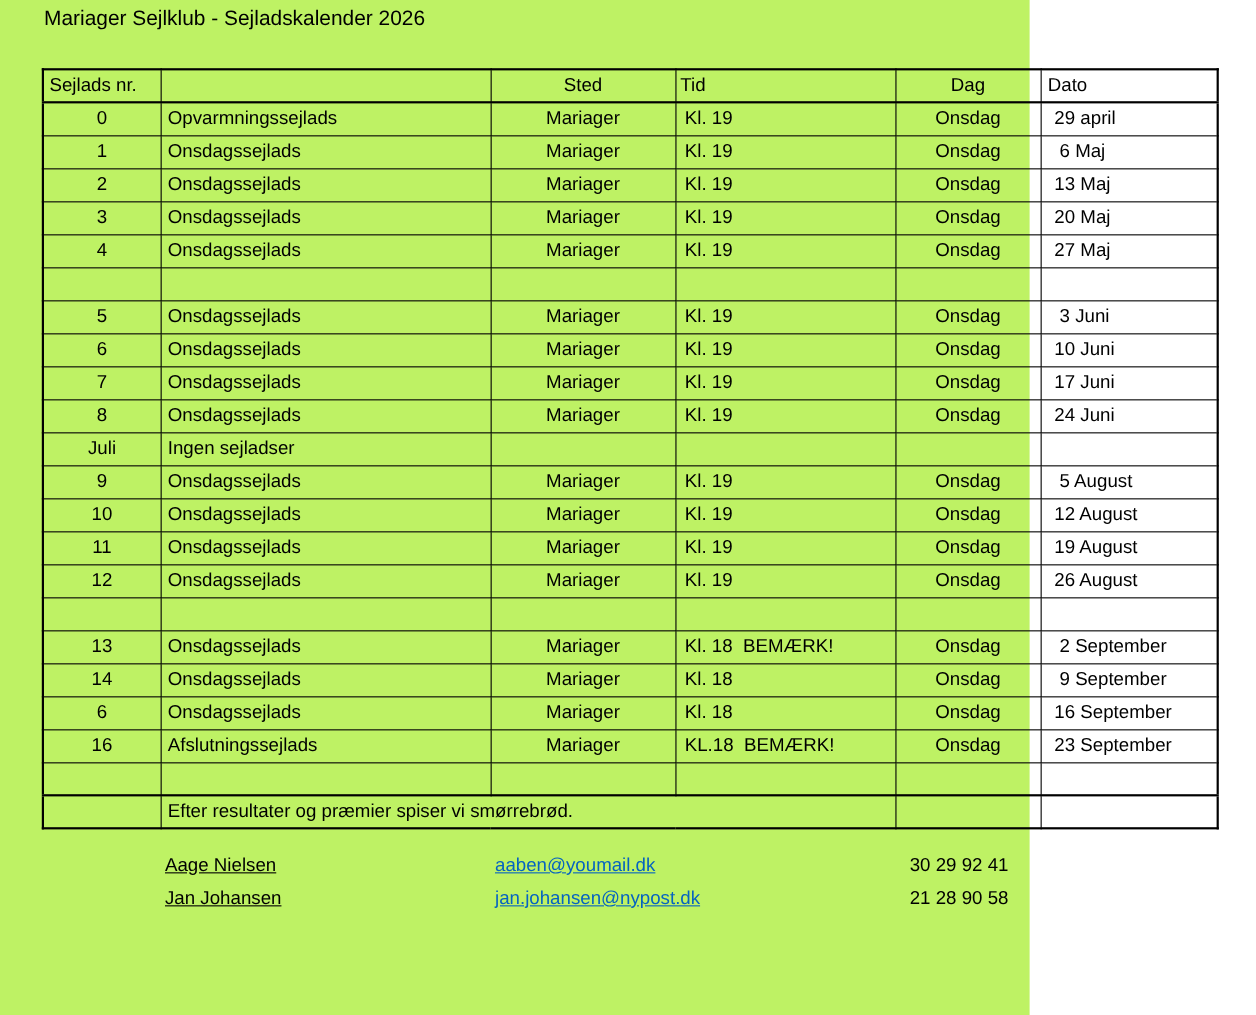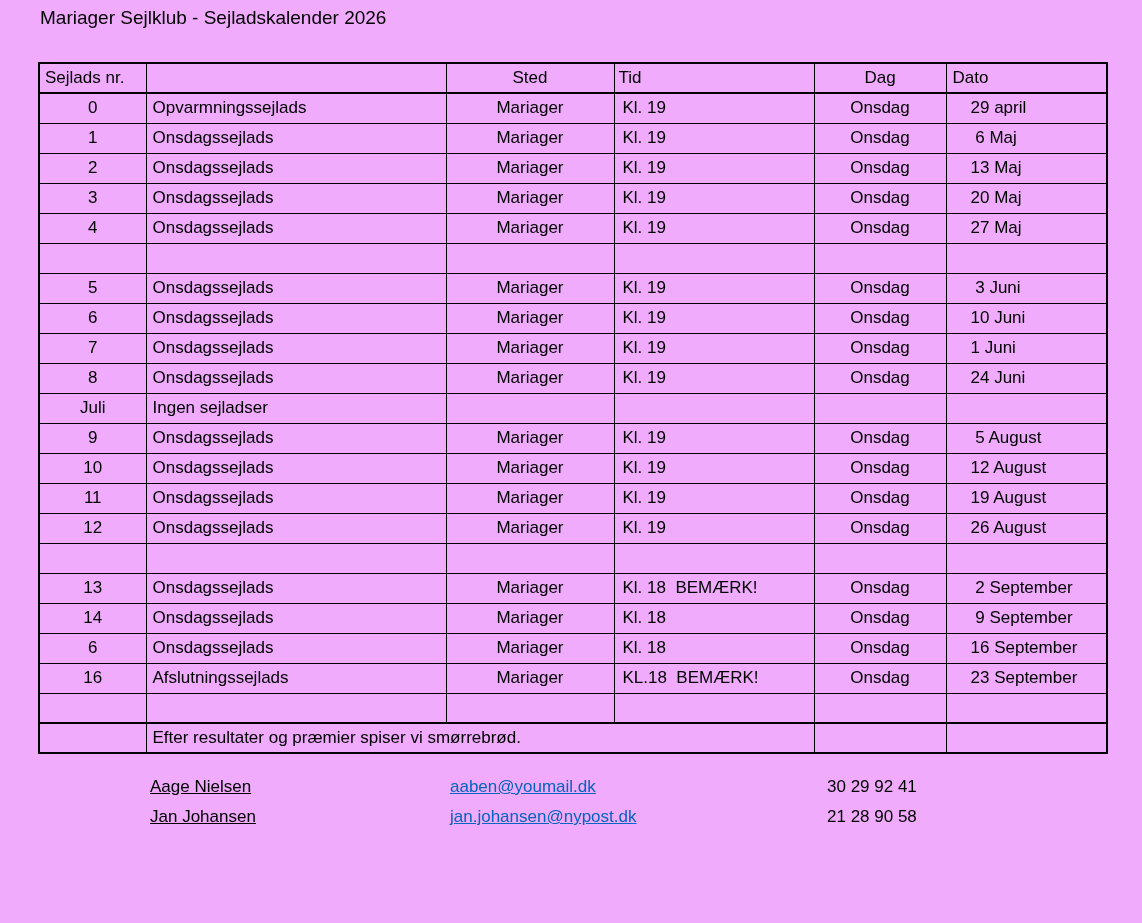--- a/index.html
+++ b/index.html
@@ -3,21 +3,21 @@
 <meta charset="utf-8">
 <style>
   * { margin: 0; padding: 0; box-sizing: border-box; }
   html, body {
     width: 1142px; height: 923px;
     background: #ffffff;
     font-family: "Liberation Sans", sans-serif;
     color: #000000;
     overflow: hidden;
   }
-  .page { position: relative; width: 1142px; height: 923px; background: #f0abfc; }
+  .page { position: relative; width: 936px; height: 923px; background: #bef264; }
 
   .doc-title {
     position: absolute; left: 40px; top: 7px;
     font-size: 19px; font-weight: 400; letter-spacing: 0;
   }
 
   table.calendar {
     position: absolute; left: 38px; top: 62px;
     width: 1068px;
     border-collapse: collapse;
@@ -40,21 +40,21 @@
     overflow: visible;
   }
   table.calendar thead tr { border-bottom: 2px solid #000; }
   table.calendar tr.thick-top { border-top: 2px solid #000; }
 
   .c-nr   { text-align: center; }
   .c-name { text-align: left; padding-left: 6px; white-space: pre; }
   .c-sted { text-align: center; }
   .c-tid  { text-align: left; padding-left: 8px; white-space: pre; }
   .c-dag  { text-align: center; }
-  .c-dato { text-align: left; padding-left: 24px; white-space: pre; }
+  .c-dato { text-align: left; padding-left: 12px; white-space: pre; }
   .h-nr   { text-align: left; padding-left: 5px; }
   .h-sted { text-align: center; }
   .h-tid  { text-align: left; padding-left: 4px; }
   .h-dag  { text-align: center; }
   .h-dato { text-align: left; padding-left: 6px; }
   .bold   { font-weight: 700; }
 
   .footer {
     position: absolute; left: 150px; top: 772px;
     font-size: 17px;
@@ -172,21 +172,21 @@
           <td class="c-tid">Kl. 19</td>
           <td class="c-dag">Onsdag</td>
           <td class="c-dato">10 Juni</td>
         </tr>
         <tr>
           <td class="c-nr">7</td>
           <td class="c-name">Onsdagssejlads</td>
           <td class="c-sted">Mariager</td>
           <td class="c-tid">Kl. 19</td>
           <td class="c-dag">Onsdag</td>
-          <td class="c-dato">1 Juni</td>
+          <td class="c-dato">17 Juni</td>
         </tr>
         <tr>
           <td class="c-nr">8</td>
           <td class="c-name">Onsdagssejlads</td>
           <td class="c-sted">Mariager</td>
           <td class="c-tid">Kl. 19</td>
           <td class="c-dag">Onsdag</td>
           <td class="c-dato">24 Juni</td>
         </tr>
         <tr>

